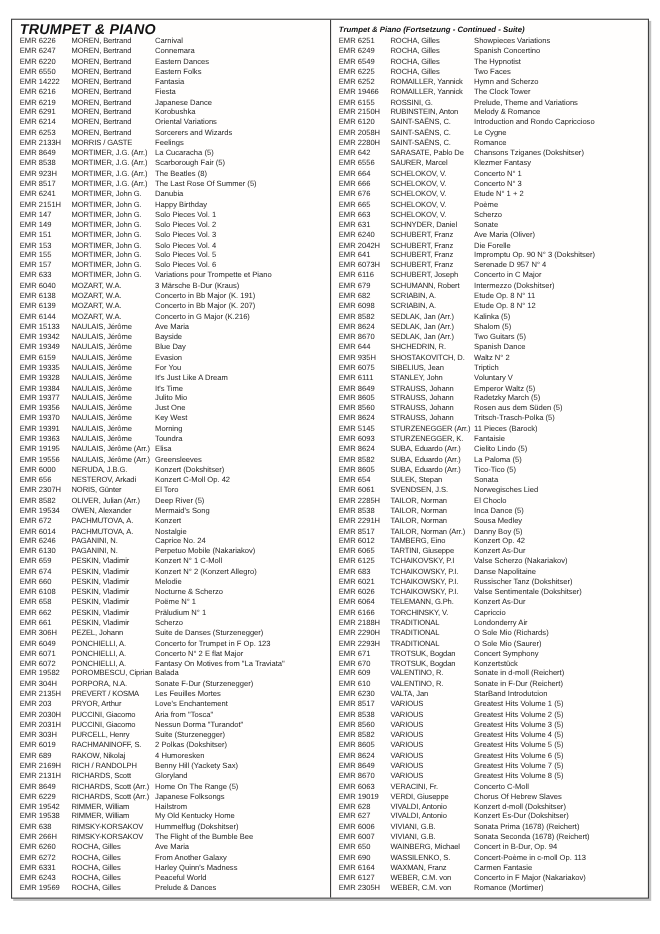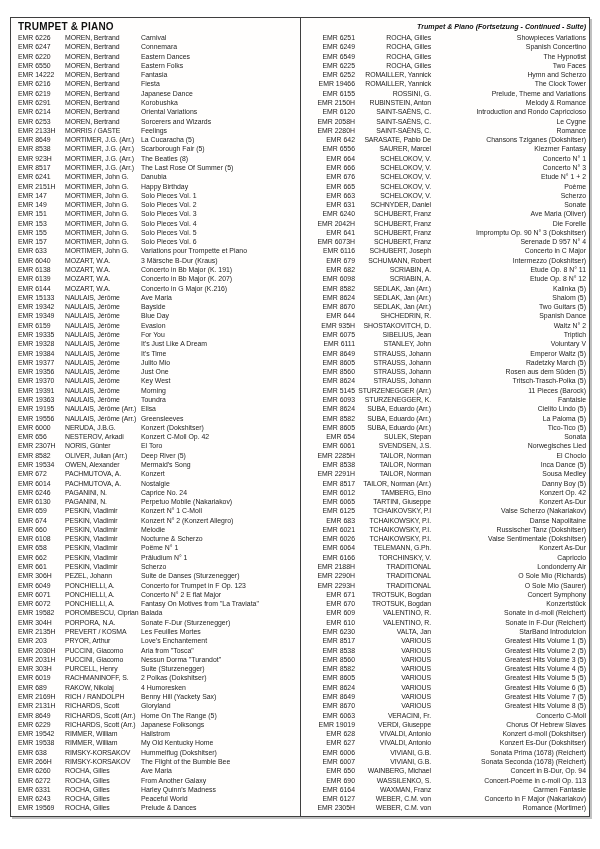--- a/index.html
+++ b/index.html
@@ -19,29 +19,30 @@
     box-shadow: 2px 2px 0 rgba(140,140,140,0.55);
     display: flex;
     background: #fffefd;
   }
   .col {
     width: 50%;
     height: 100%;
     padding: 3px 3px 0 7px;
     overflow: hidden;
   }
-  .col.right-col { border-left: 1px solid #3f3f3f; text-align: right; }
+  .col.right-col { border-left: 1px solid #3f3f3f; }
   .col-header {
     height: 12px;
     line-height: 12px;
-    font-size: 10px;
+    font-size: 13px;
     font-weight: bold;
     white-space: nowrap;
     letter-spacing: 0.2px;
     color: #111;
+    font-style: italic;
   }
   .col-header.cont { font-style: italic; font-size: 7.1px; letter-spacing: 0; }
   .rows { width: 100%; }
   .row {
     display: flex;
     height: 9.29px;
     line-height: 9.29px;
     font-size: 6.9px;
     white-space: nowrap;
   }

